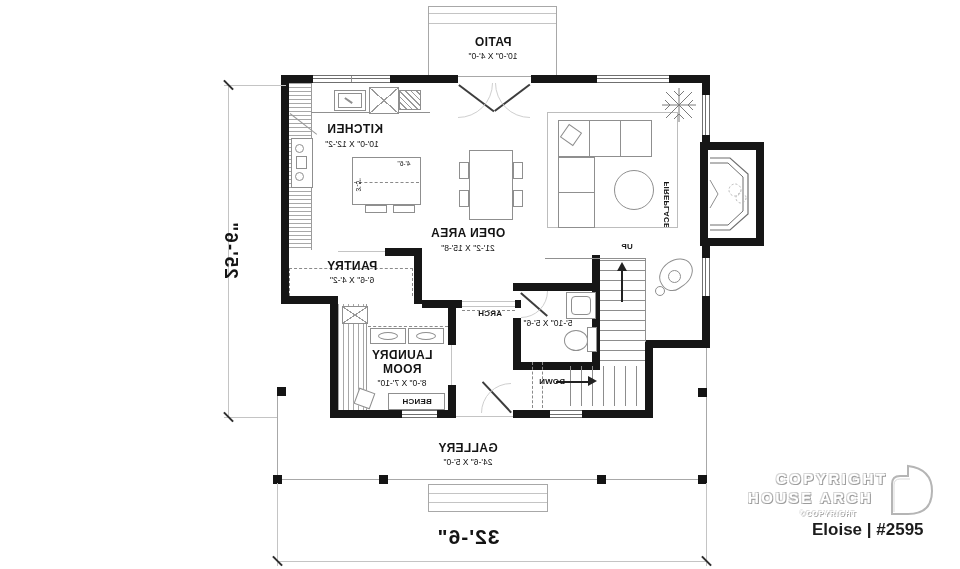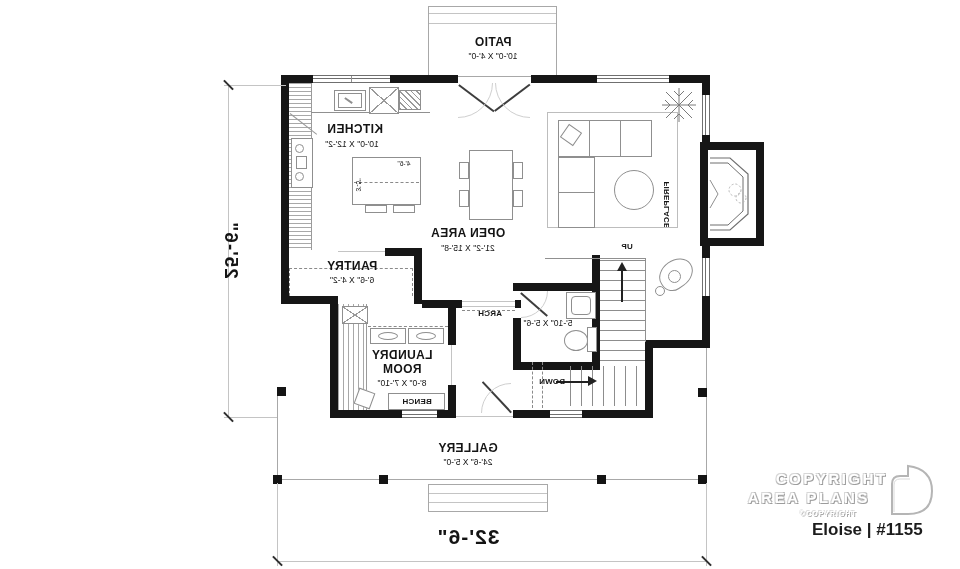--- a/index.html
+++ b/index.html
@@ -257,22 +257,22 @@
 
   <div class="lnl" style="left:277px;top:561px;width:429px;height:1px;"></div>
   <div class="lnl" style="left:277px;top:483px;width:1px;height:83px;"></div>
   <div class="lnl" style="left:706px;top:483px;width:1px;height:83px;"></div>
   <div class="tick" style="left:271px;top:560px;"></div>
   <div class="tick" style="left:700px;top:560px;"></div>
   <span class="txt bigdim" style="left:468px;top:537px;">32'-6"</span>
 
   <div>
     <span class="btxt brand" style="left:776px;top:470px;">COPYRIGHT</span>
-    <span class="btxt brand" style="left:748px;top:489px;">AREA PLANS</span>
+    <span class="btxt brand" style="left:748px;top:489px;">HOUSE ARCH</span>
     <span class="btxt copyr" style="left:800px;top:510px;">©COPYRIGHT</span>
     <svg style="position:absolute;left:878px;top:460px;" width="58" height="62">
       <path d="M14 54 V24 q0-8 8-8 h8 v-10 q24 3 24 25 0 23-24 23 h-16z" fill="#ffffff" stroke="#b5b5b5" stroke-width="2"></path>
       <path d="M16 52 V25 q0-6 6-6 h10" fill="none" stroke="#d9d9d9" stroke-width="1"></path>
     </svg>
-    <span class="btxt ptitle" style="left:812px;top:520px;">Eloise | #1155</span>
+    <span class="btxt ptitle" style="left:812px;top:520px;">Eloise | #2595</span>
   </div>
 
 </div>
 
 </body></html>

